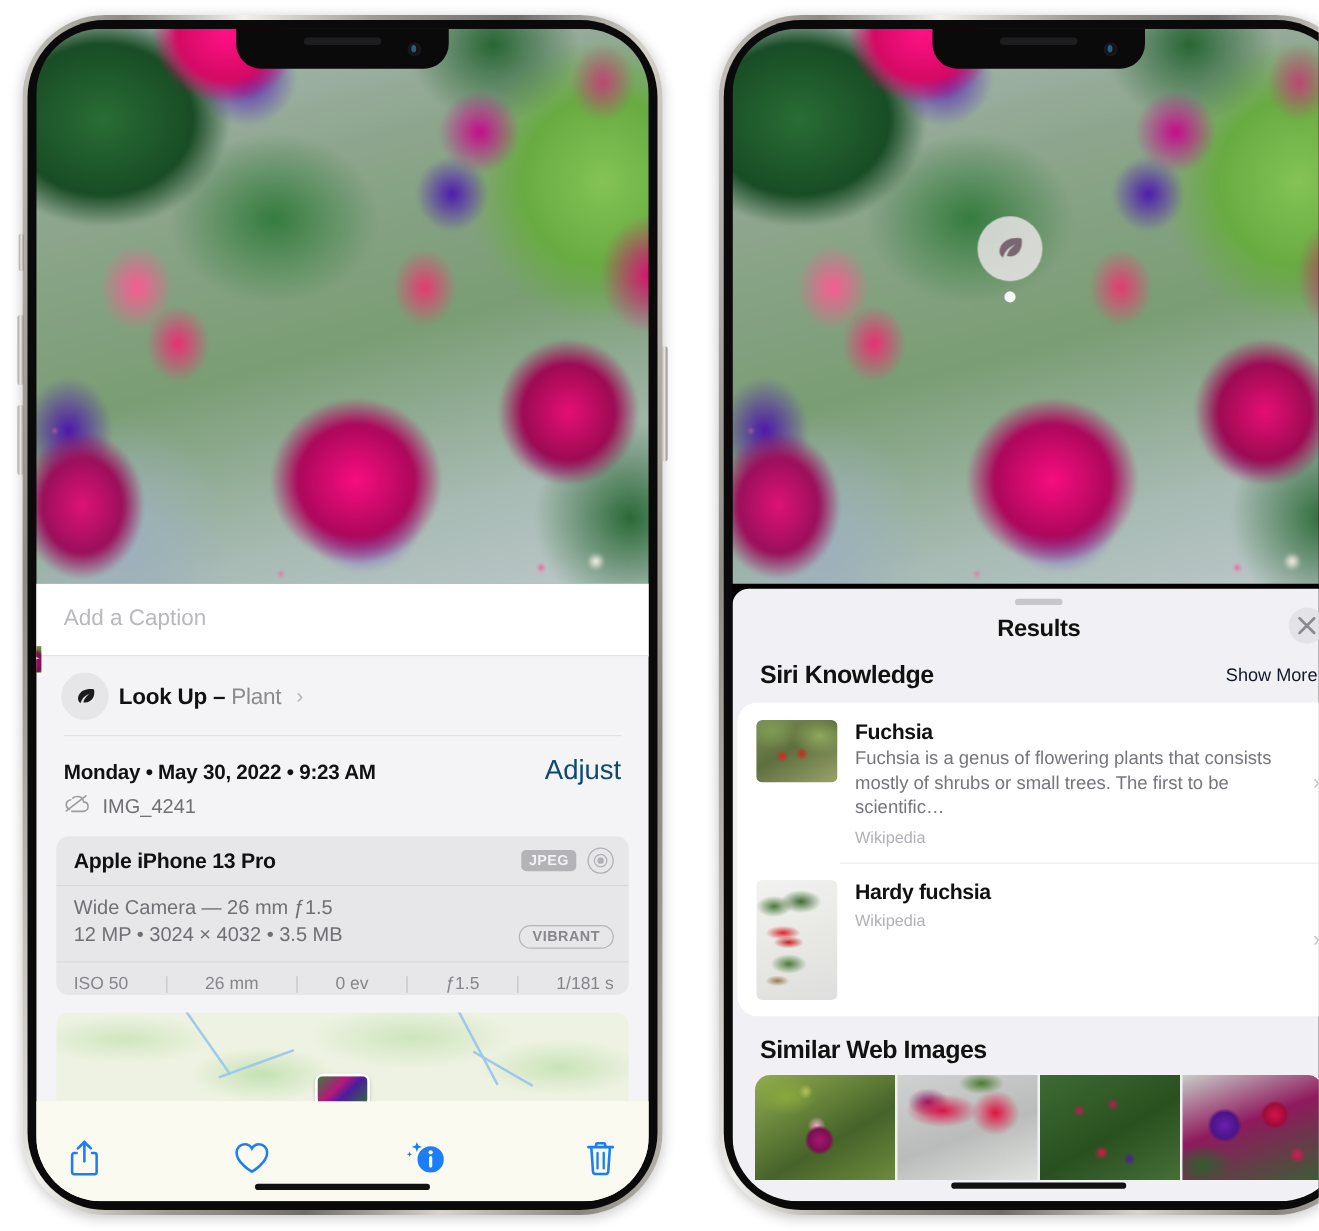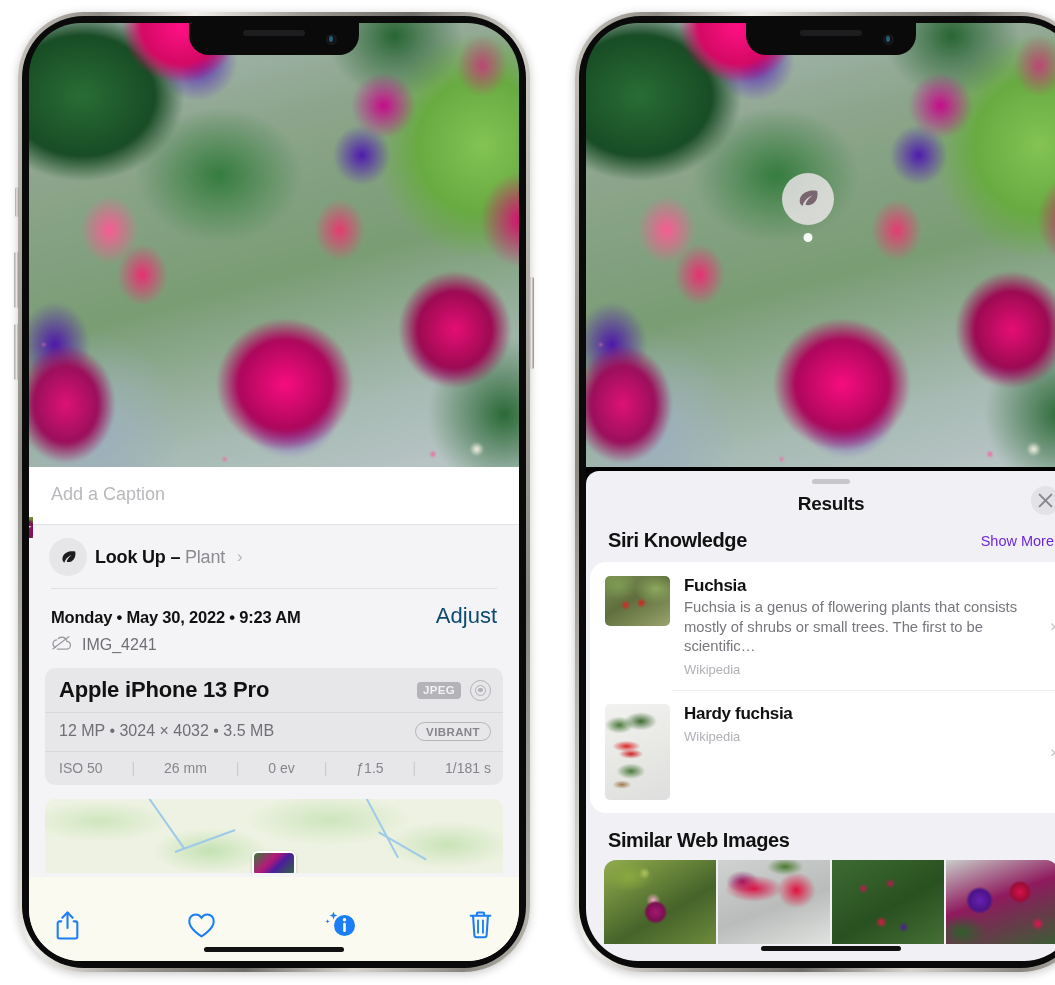--- a/index.html
+++ b/index.html
@@ -158,21 +158,21 @@
   .file-row{ padding: 4px 22px 13px; display:flex; align-items:center; gap:9px; }
   .file-name{ font-size:16px; color:#6f6f75; }
 
   .cam-card{
     margin: 0 16px; border-radius:10px; overflow:hidden; background:#e7e7ea;
   }
   .cam-head{
     display:flex; align-items:center; padding: 9px 12px 9px 14px;
     border-bottom:1px solid #d9d9dd;
   }
-  .cam-title{ font-size:22px; font-weight:700; color:#111; letter-spacing:-.2px;}
+  .cam-title{ font-size:17px; font-weight:700; color:#111; letter-spacing:-.2px;}
   .jpeg-badge{
     margin-left:auto; background:#b3b3b8; color:#f2f2f4;
     font-size:11.5px; font-weight:700; padding:2.5px 6px; border-radius:4px;
     letter-spacing:.3px;
   }
   .aper-icon{ margin-left:9px; width:21px;height:21px;border-radius:50%;
     border:1.6px solid #b0b0b6; display:flex;align-items:center;justify-content:center;}
   .aper-icon i{ width:11px;height:11px;border-radius:50%;border:1.6px solid #b0b0b6; display:block; position:relative;}
   .aper-icon i::after{content:'';position:absolute;left:2.2px;top:2.2px;width:4.5px;height:4.5px;border-radius:50%;background:#b0b0b6;}
   .cam-body{ padding: 9px 12px 10px 14px; border-bottom:1px solid #d9d9dd;}
@@ -237,21 +237,21 @@
   }
   .res-title{ font-size:19px; font-weight:700; color:#111; letter-spacing:-.3px; }
   .close-btn{
     position:absolute; right:16px; top:2px;
     width:29px; height:29px; border-radius:50%;
     background:#e2e2e7; display:flex;align-items:center;justify-content:center;
     color:#88888f;
   }
   .sec-head{ display:flex; align-items:center; padding: 0 22px 10px; }
   .sec-title{ font-size:20px; font-weight:700; color:#111; letter-spacing:-.4px; }
-  .show-more{ margin-left:auto; font-size:14.5px; color:#6d28d9; }
+  .show-more{ margin-left:auto; font-size:14.5px; color:#0f172a; }
 
   .card{ margin: 0 4px; background:#fff; border-radius:16px; overflow:hidden; }
   .kitem{ display:flex; gap:14px; padding: 14px 16px 13px 15px; position:relative; align-items:flex-start; }
   .kitem + .kitem::before{
     content:''; position:absolute; left:82px; right:0; top:0; height:1px; background:#ececf0;
   }
   .thumb{ width:65px; flex:none; border-radius:5px; overflow:hidden; }
   .thumb.t1{
     height:50px;
     background:
@@ -370,20 +370,21 @@
 
         <div class="cam-card">
           <div class="cam-head">
             <span class="cam-title">Apple iPhone 13 Pro</span>
             <span class="jpeg-badge">JPEG</span>
             <span class="aper-icon">
                 <i></i>
               </span>
           </div>
           <div class="cam-body">
+            <div class="cam-line1">Wide Camera — 26 mm ƒ1.5</div>
             <div class="cam-line2">
               <span>12 MP • 3024 × 4032 • 3.5 MB</span>
               <span class="vibrant">VIBRANT</span>
             </div>
           </div>
           <div class="cam-exif">
             <span>ISO 50</span>
             <span class="sep">|</span>
             <span>26 mm</span>
             <span class="sep">|</span>

